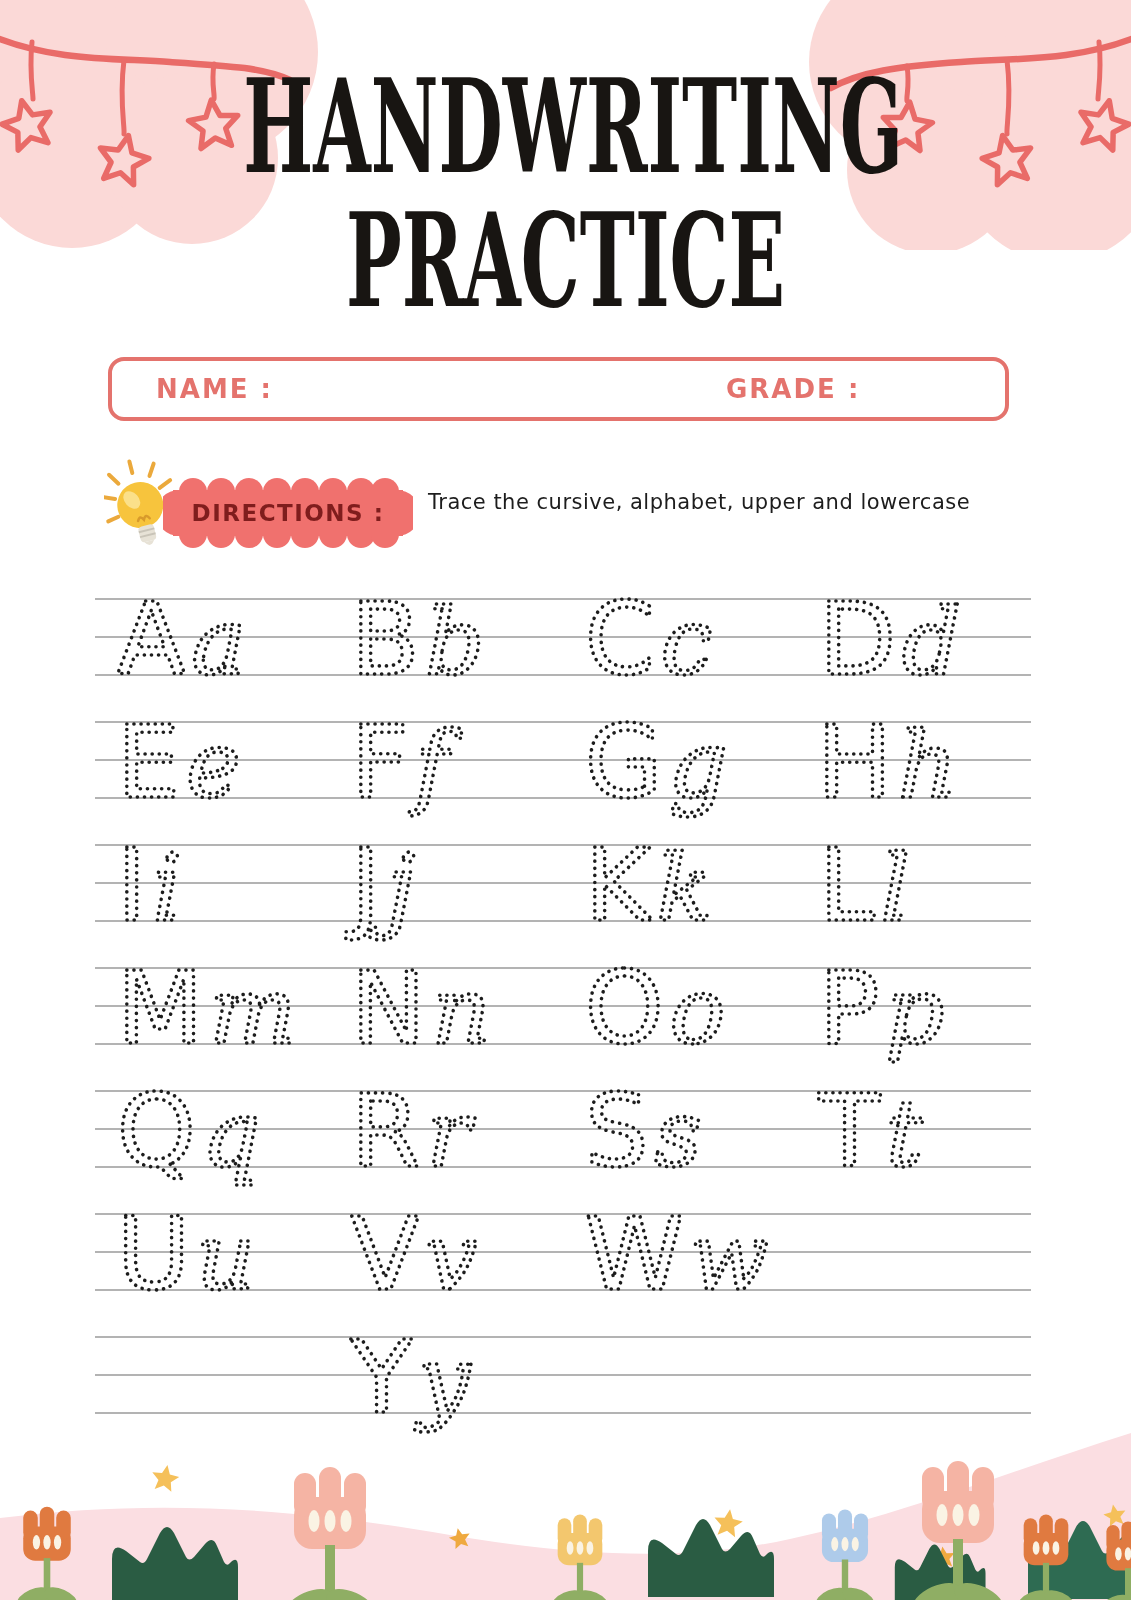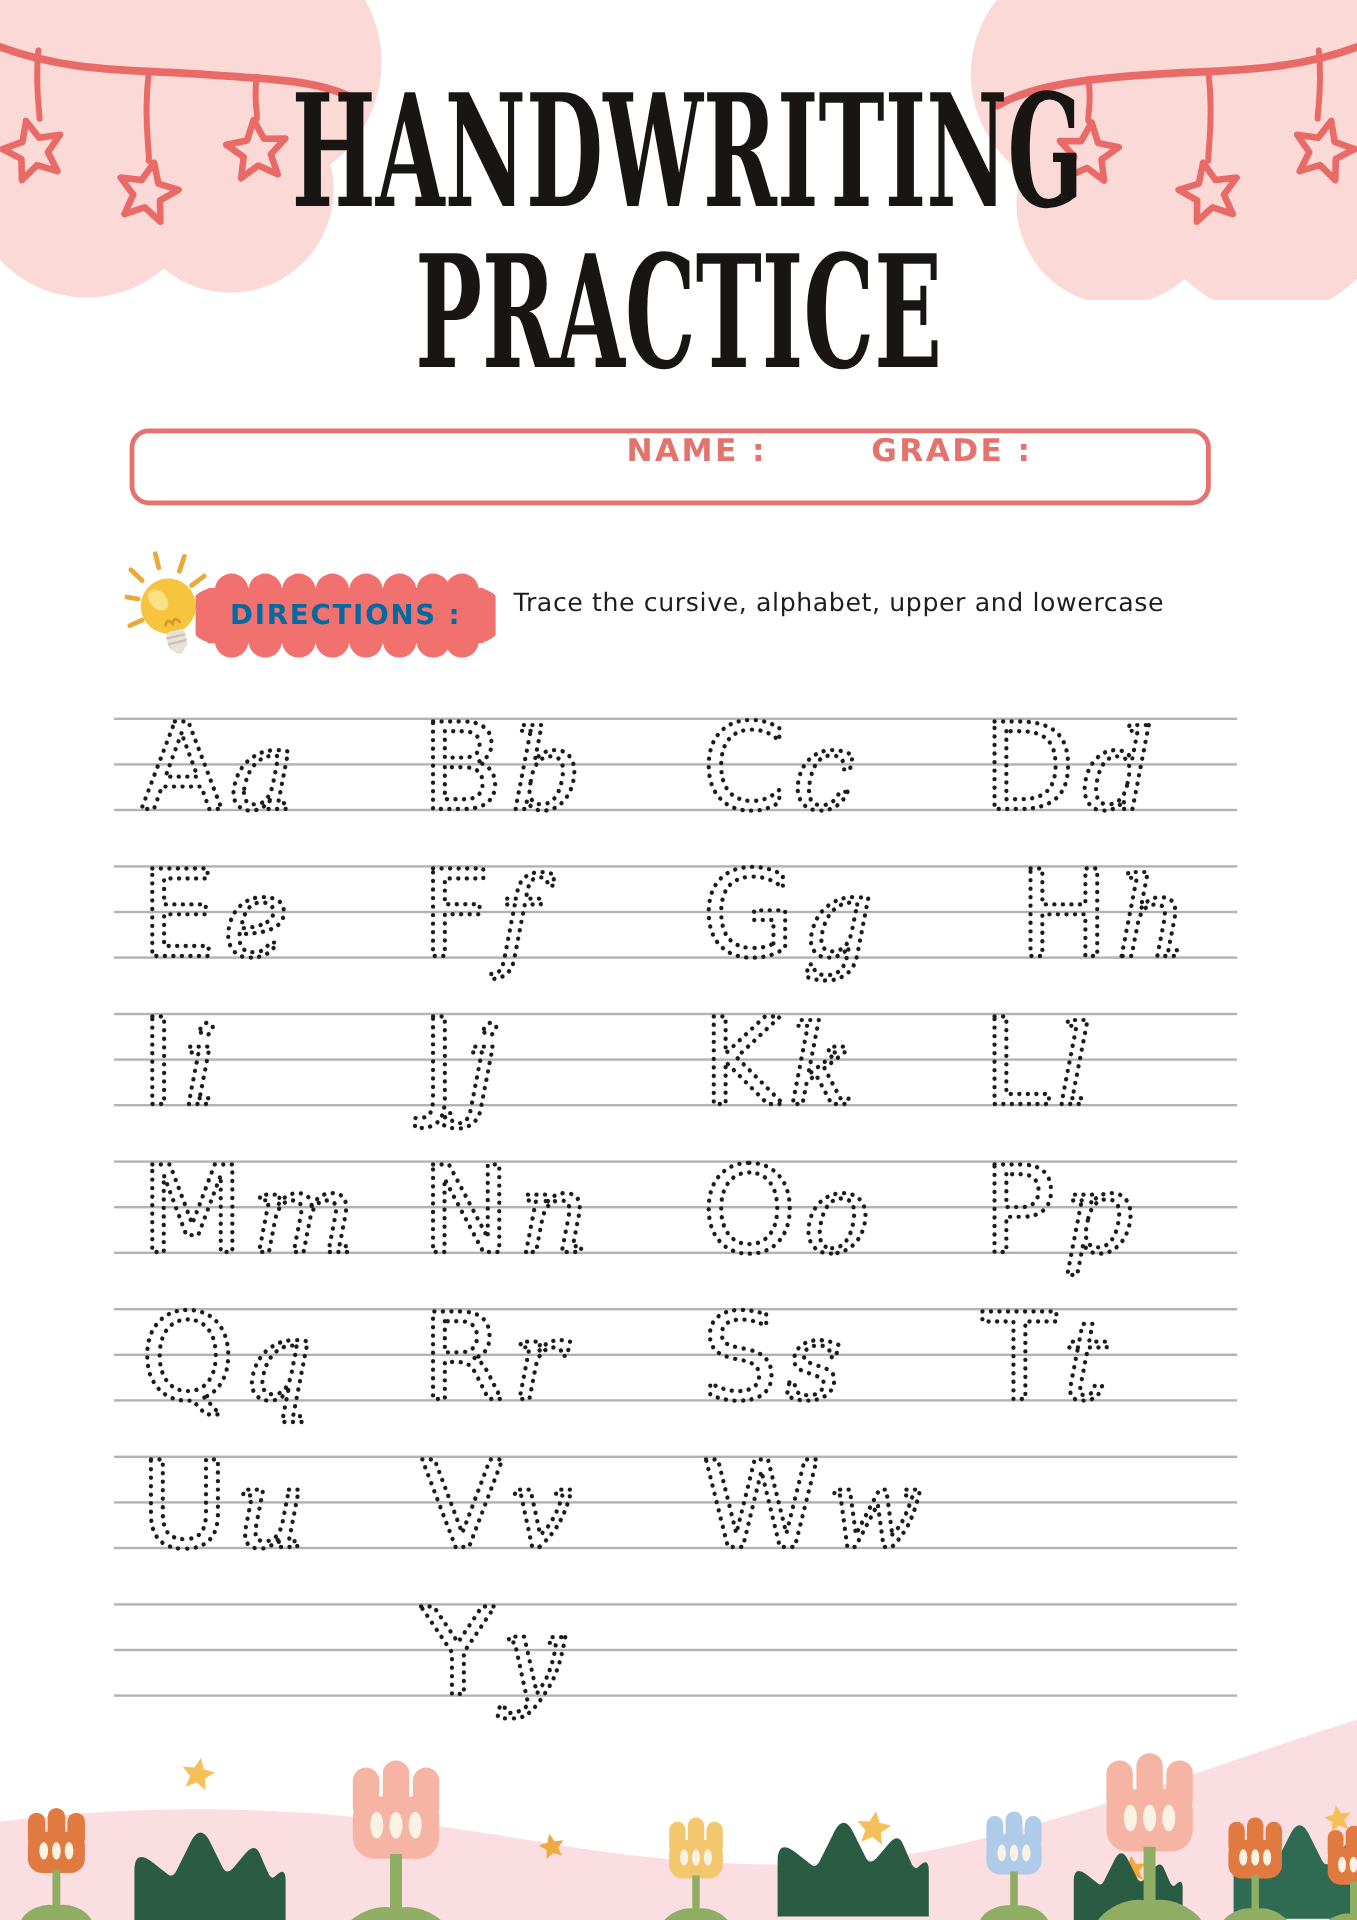--- a/index.html
+++ b/index.html
@@ -15,32 +15,32 @@
   .title-wrap{position:absolute;left:0;top:0;width:1131px;}
   .title-line{position:absolute;left:0;width:1131px;text-align:center;white-space:nowrap;
               font-family:"DejaVu Serif","Liberation Serif",serif;font-weight:700;
               font-size:130px;color:#181512;transform:scaleX(0.57);transform-origin:center top;
               line-height:1;}
   .title-line1{top:62px;}
   .title-line2{top:196px;}
 
   
   .name-box{position:absolute;left:108px;top:357px;width:893px;height:56px;
-            border:4px solid #E4736D;border-radius:16px;display:flex;align-items:center;flex-direction:column;}
+            border:4px solid #E4736D;border-radius:16px;display:flex;align-items:center;}
   .nb-label{font-weight:bold;font-size:26px;letter-spacing:2px;color:#E4736D;}
   .nb-name{margin-left:44px;}
   .nb-grade{position:absolute;left:614px;}
   .nb-fill{flex:1;height:70%;}
 
   
   .directions{position:absolute;left:0;top:0;}
   .bulb{position:absolute;left:104px;top:458px;}
   .badge{position:absolute;left:163px;top:477px;width:250px;height:72px;}
   .badge-label{position:absolute;left:0;top:0;width:100%;height:100%;display:flex;
-               align-items:center;justify-content:center;color:#0369a1;font-weight:bold;
+               align-items:center;justify-content:center;color:#7f1d1d;font-weight:bold;
                font-size:23px;letter-spacing:1.5px;}
   .directions-text{position:absolute;left:428px;top:463px;width:568px;font-size:21px;
                    line-height:37px;color:#1d1d1d;letter-spacing:0.5px;}
 
   
   .practice-area{position:absolute;left:95px;top:570px;width:936px;}
   .trace-row{position:relative;height:123px;}
   .guide-line{position:absolute;left:0;right:0;height:2px;}
   .trace-cell{position:absolute;top:0;width:234px;height:123px;}
 
@@ -179,21 +179,21 @@
         <div class="guide-line" style="top: 104px; background: rgb(179, 179, 179);"></div>
         <div class="trace-cell" style="left: 0px;"><svg width="234" height="123" viewBox="0 0 234 123" style="overflow:visible">
             <text x="22" y="104" font-family="DejaVu Sans, sans-serif" font-size="100" fill="none" stroke="#1C1C1C" stroke-width="3.6" stroke-dasharray="0.1 7" stroke-linecap="round" stroke-linejoin="round">E<tspan dx="6" font-size="92" font-family="DejaVu Serif, serif" font-style="italic">e</tspan></text>
           </svg></div>
         <div class="trace-cell" style="left: 234px;"><svg width="234" height="123" viewBox="0 0 234 123" style="overflow:visible">
             <text x="22" y="104" font-family="DejaVu Sans, sans-serif" font-size="100" fill="none" stroke="#1C1C1C" stroke-width="3.6" stroke-dasharray="0.1 7" stroke-linecap="round" stroke-linejoin="round">F<tspan dx="6" font-size="92" font-family="DejaVu Serif, serif" font-style="italic">f</tspan></text>
           </svg></div>
         <div class="trace-cell" style="left: 468px;"><svg width="234" height="123" viewBox="0 0 234 123" style="overflow:visible">
             <text x="22" y="104" font-family="DejaVu Sans, sans-serif" font-size="100" fill="none" stroke="#1C1C1C" stroke-width="3.6" stroke-dasharray="0.1 7" stroke-linecap="round" stroke-linejoin="round">G<tspan dx="6" font-size="92" font-family="DejaVu Serif, serif" font-style="italic">g</tspan></text>
           </svg></div>
-        <div class="trace-cell" style="left: 732px; text-decoration: underline;"><svg width="234" height="123" viewBox="0 0 234 123" style="overflow:visible">
+        <div class="trace-cell" style="left: 700px; text-decoration: underline;"><svg width="234" height="123" viewBox="0 0 234 123" style="overflow:visible">
             <text x="22" y="104" font-family="DejaVu Sans, sans-serif" font-size="100" fill="none" stroke="#1C1C1C" stroke-width="3.6" stroke-dasharray="0.1 7" stroke-linecap="round" stroke-linejoin="round">H<tspan dx="6" font-size="92" font-family="DejaVu Serif, serif" font-style="italic">h</tspan></text>
           </svg></div>
       </div>
       <div class="trace-row">
         <div class="guide-line" style="top: 28px; background: rgb(179, 179, 179);"></div>
         <div class="guide-line" style="top: 66px; background: rgb(179, 179, 179);"></div>
         <div class="guide-line" style="top: 104px; background: rgb(179, 179, 179);"></div>
         <div class="trace-cell" style="left: 0px;"><svg width="234" height="123" viewBox="0 0 234 123" style="overflow:visible">
             <text x="22" y="104" font-family="DejaVu Sans, sans-serif" font-size="100" fill="none" stroke="#1C1C1C" stroke-width="3.6" stroke-dasharray="0.1 7" stroke-linecap="round" stroke-linejoin="round">I<tspan dx="6" font-size="92" font-family="DejaVu Serif, serif" font-style="italic">i</tspan></text>
           </svg></div>

